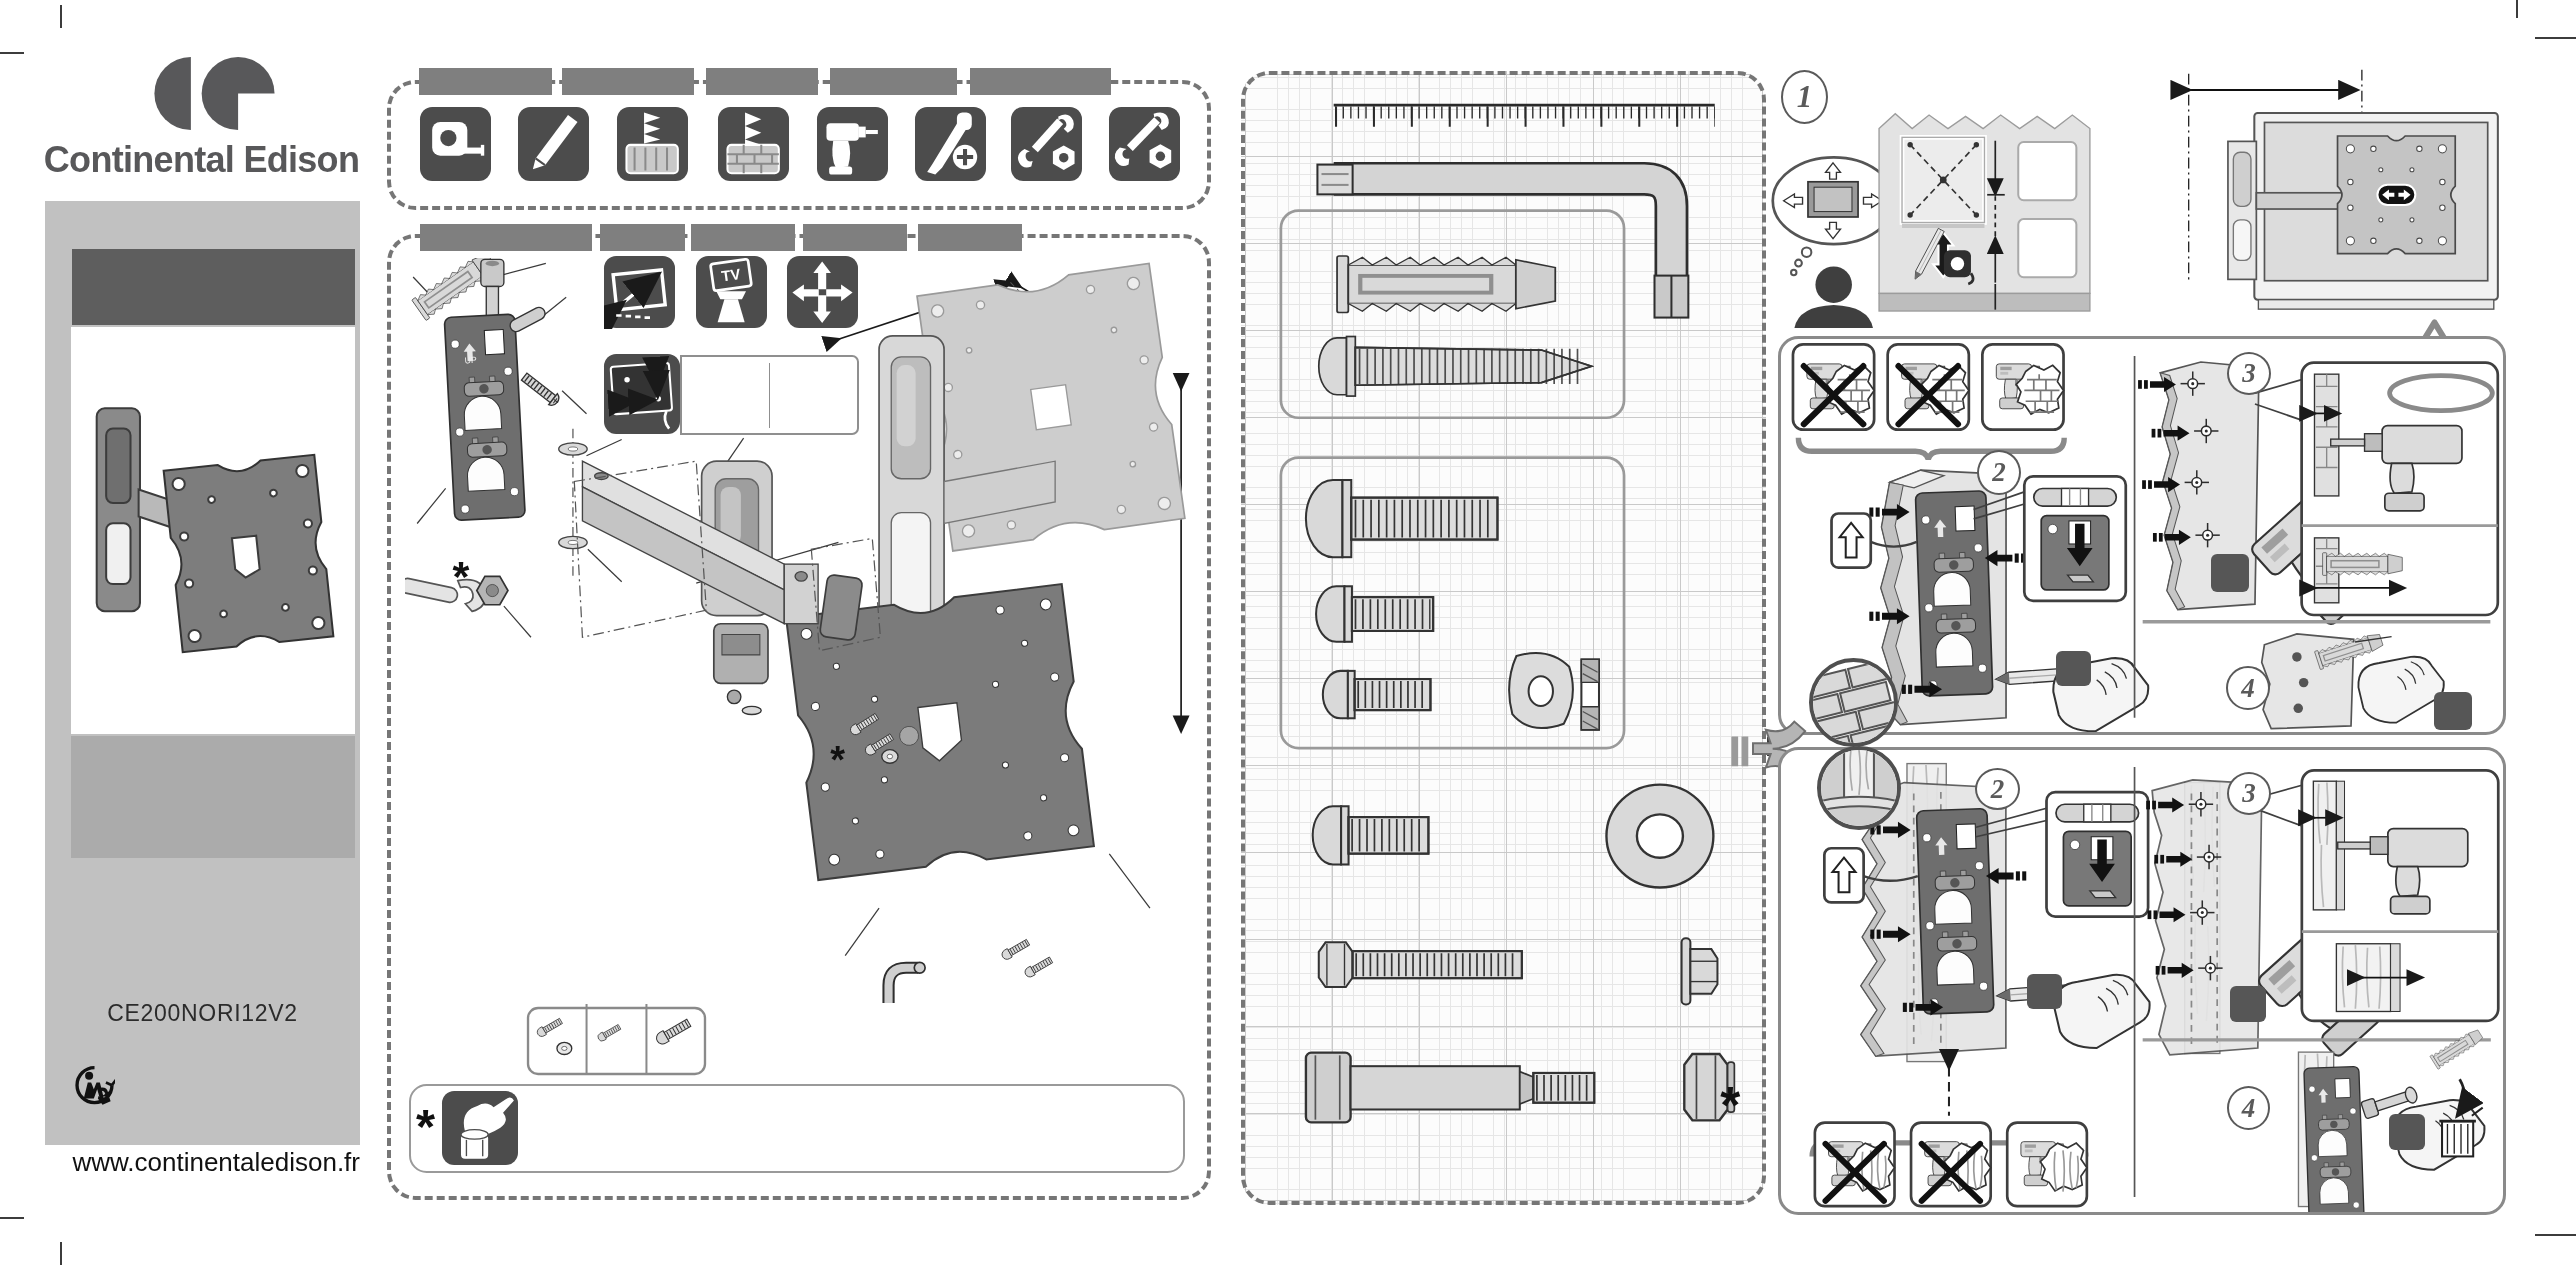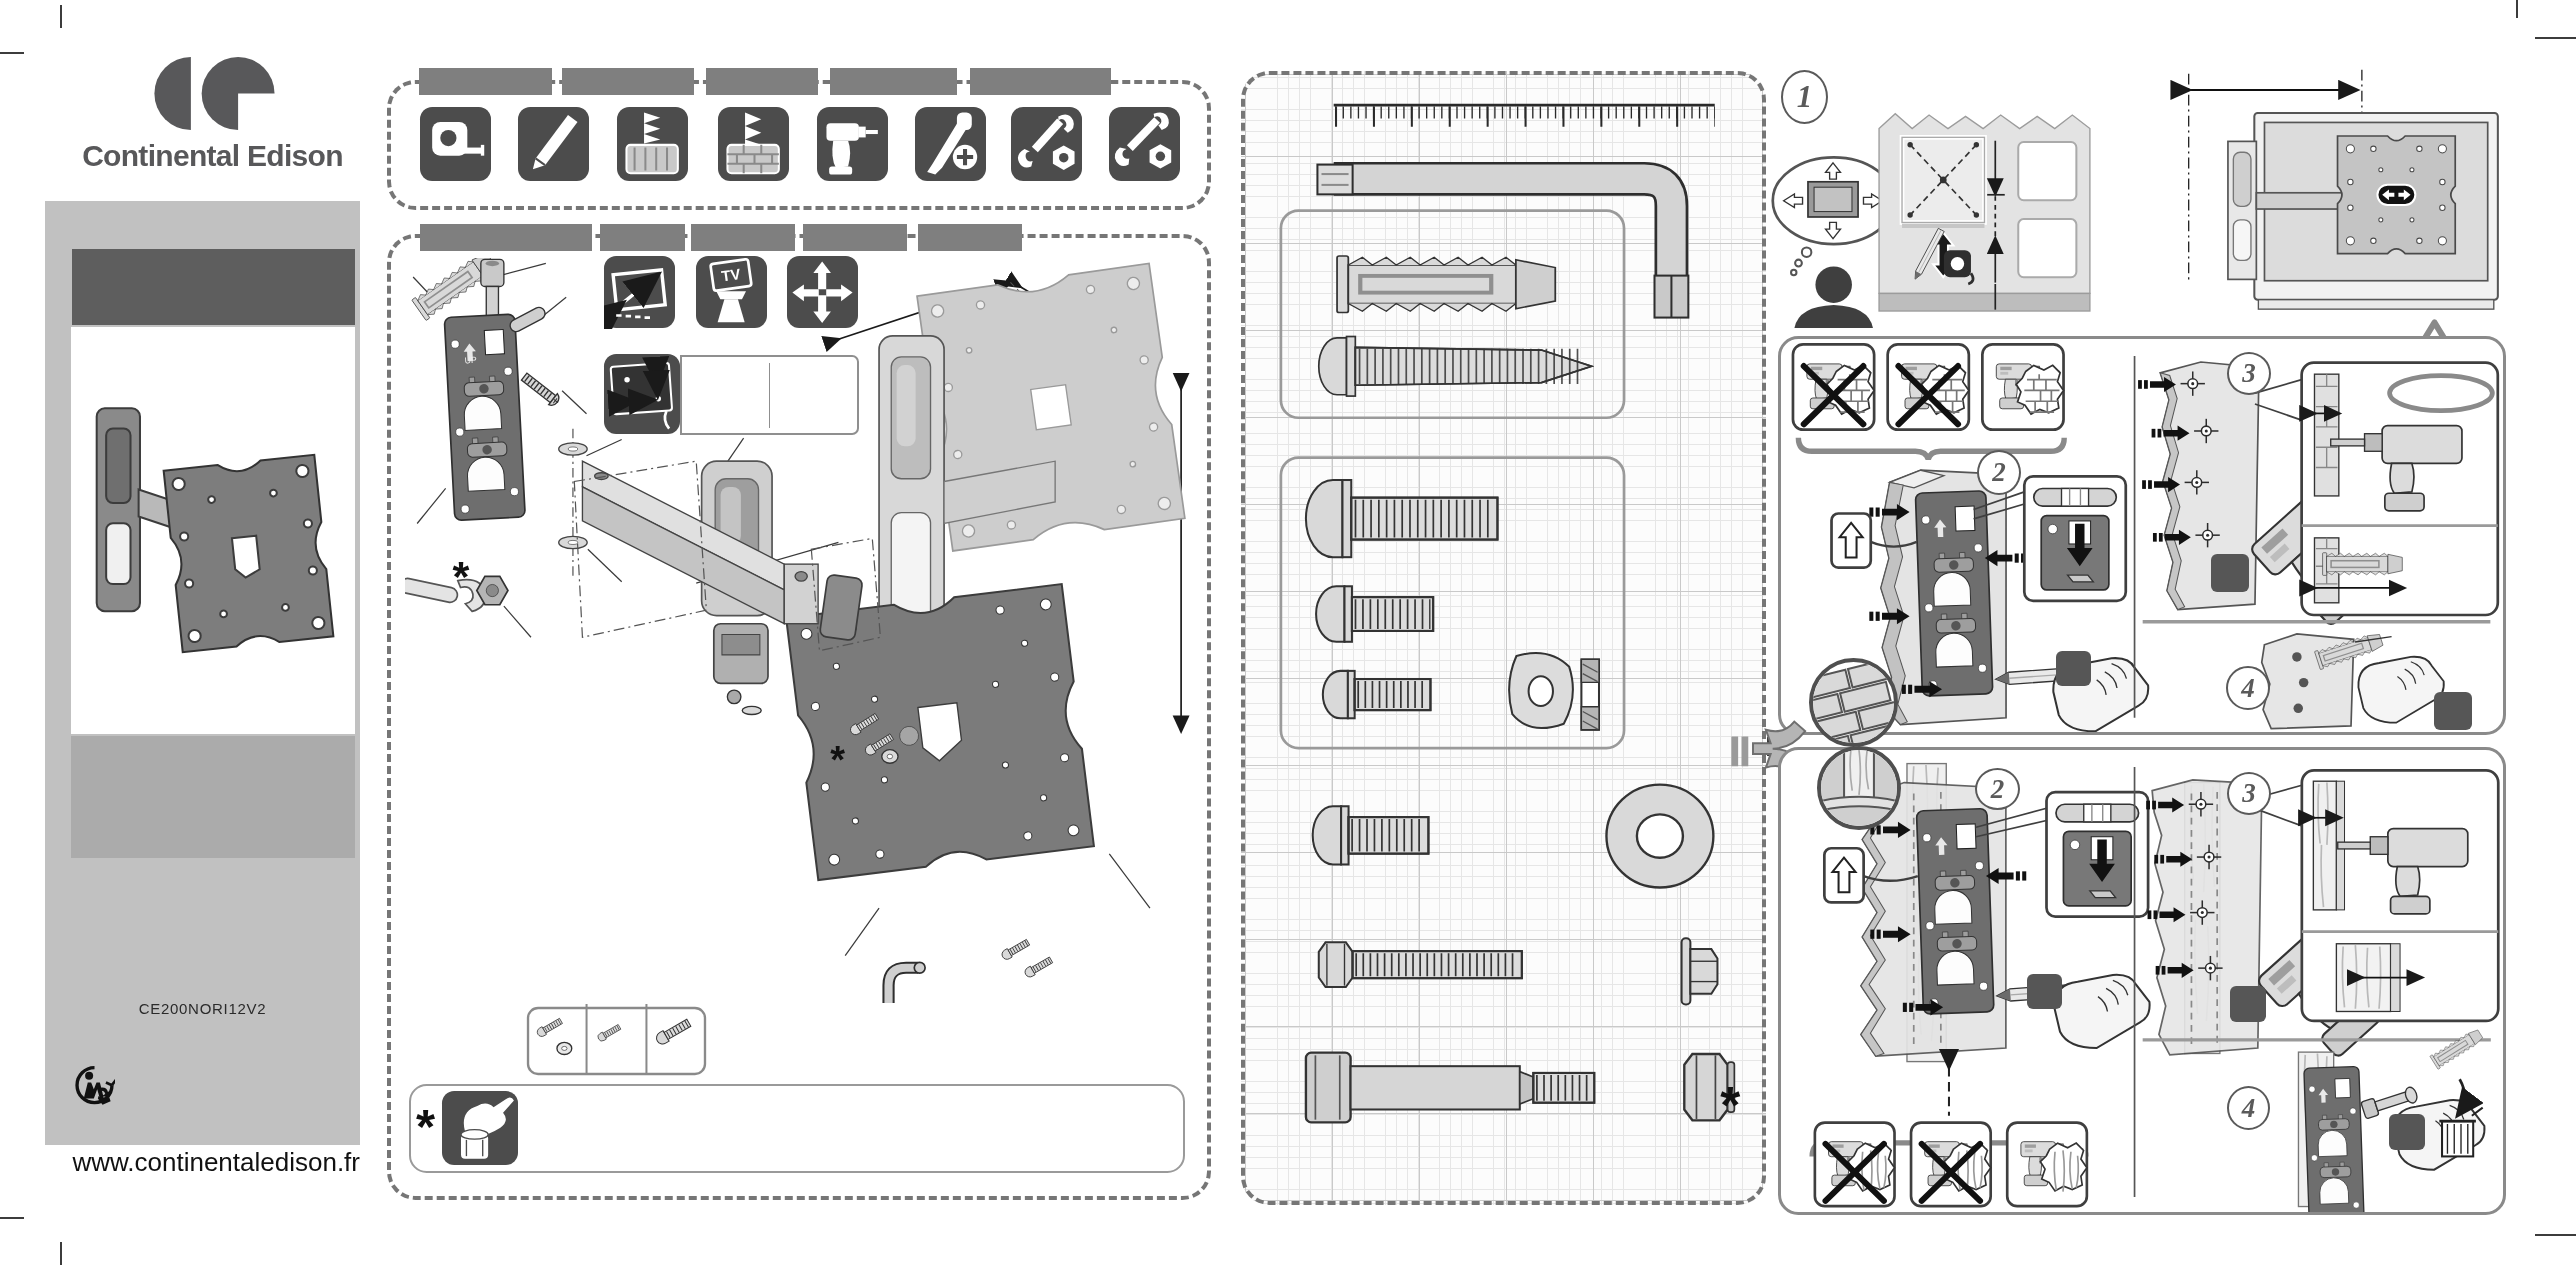--- a/index.html
+++ b/index.html
@@ -19,23 +19,23 @@
          display:flex;align-items:center;justify-content:center;
          font-family:"Liberation Serif",serif;font-style:italic;font-weight:bold;
          font-size:31px;color:#5a5a5a;z-index:30;}
   .swatch{position:absolute;background:#565656;border-radius:6.1px;z-index:30;}
   .cropmark{position:absolute;background:#3c3c3c;}
   
   #left-panel{left:45px;top:201px;width:315px;height:944px;background:#c1c1c1;}
   #left-darkband{left:27px;top:48px;width:283px;height:76px;background:#5e5e5e;}
   #left-whitebox{left:26px;top:126px;width:284px;height:407px;background:#fff;}
   #left-grayband{left:26px;top:535px;width:284px;height:122px;background:#ababab;}
-  #model-text{left:0;top:799px;width:315px;text-align:center;font-size:15px;color:#2b2b2b;letter-spacing:0.7px;}
+  #model-text{left:0;top:799px;width:315px;text-align:center;font-size:23px;color:#2b2b2b;letter-spacing:0.7px;}
   #website{left:45px;top:1147px;width:315px;text-align:right;font-size:26px;color:#111;}
-  #brand-name{left:50px;top:139px;width:325px;text-align:center;font-size:30px;font-weight:bold;
+  #brand-name{left:39px;top:139px;width:325px;text-align:center;font-size:36px;font-weight:bold;
               color:#58585a;letter-spacing:-0.7px;}
   
   #hardware-panel{left:1241px;top:71px;width:517px;height:1126px;
     background-color:#fcfcfc;
     background-image:
       repeating-linear-gradient(90deg,#c9c9c9 0 1.4px,transparent 1.4px 87px),
       repeating-linear-gradient(0deg,#c9c9c9 0 1.4px,transparent 1.4px 87px),
       repeating-linear-gradient(90deg,#e6e6e6 0 0.7px,transparent 0.7px 10.8px),
       repeating-linear-gradient(0deg,#e6e6e6 0 0.7px,transparent 0.7px 10.8px);}
   .note-box{border:2.7px solid #9a9a9a;border-radius:17.6px;background:#fff;}

